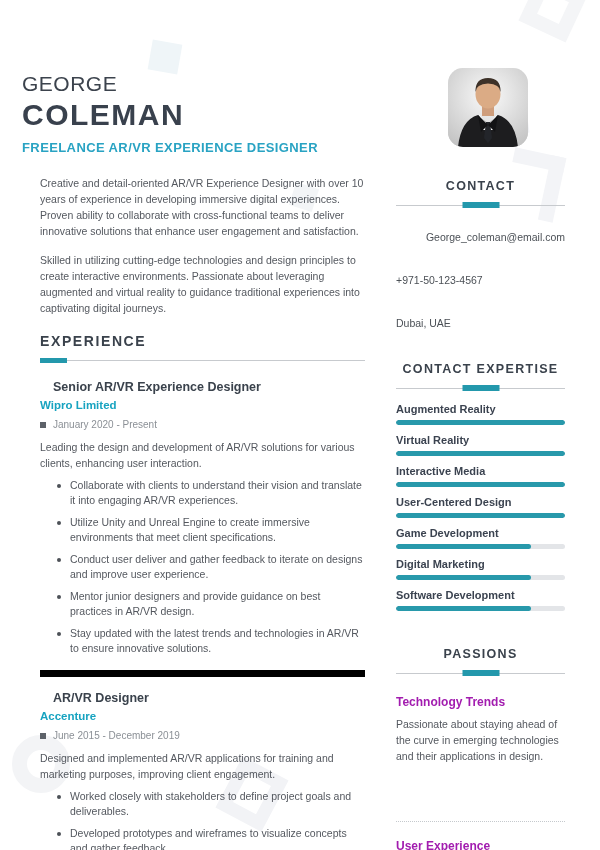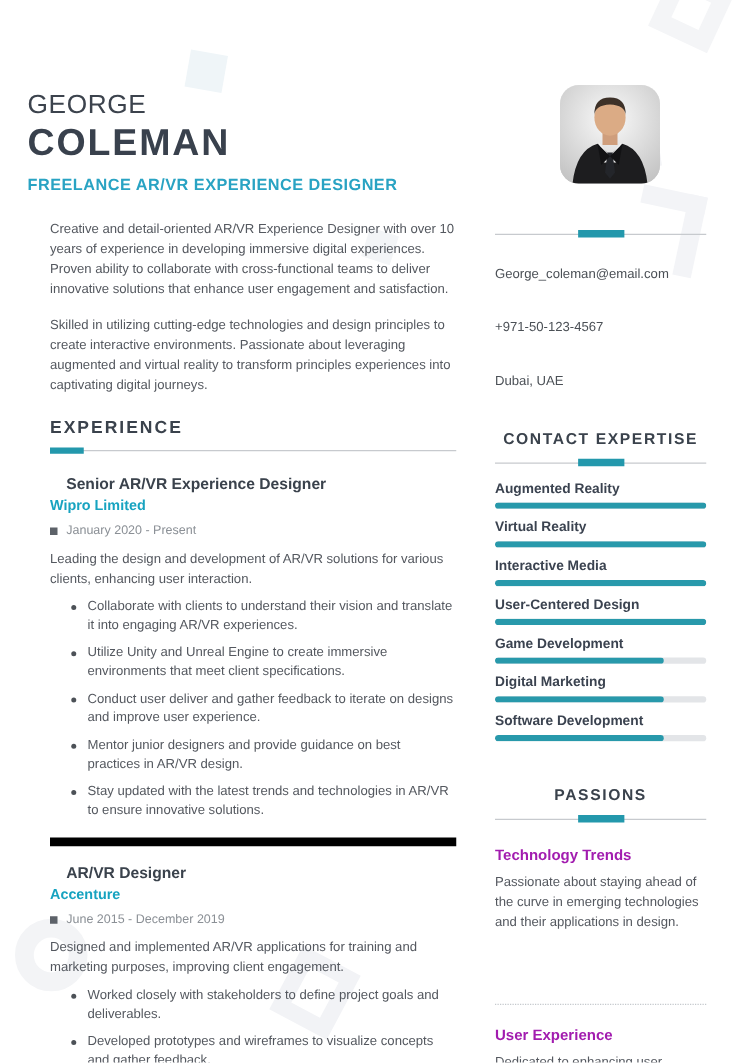--- a/index.html
+++ b/index.html
@@ -62,21 +62,21 @@
   .job li::before { content:""; position:absolute; left:0; top:5.5px; width:4px; height:4px; border-radius:50%; background:#4c5157; }
 
   
   .sec-heading-right { font-size:12.5px; font-weight:800; color:#3a424c; letter-spacing:1.3px; text-align:center; }
   .rule-right { position:relative; height:6px; margin-top:9px; }
   .rule-right .line { position:absolute; top:2.5px; left:0; right:0; height:1px; background:#c7cacE; }
   .rule-right .tick { position:absolute; top:0; left:50%; transform:translateX(-50%); width:37px; height:6px; background:#2398ac; }
 
   .contact-block { margin-top:4px; }
   .contact-item { font-size:10.5px; color:#4b5056; margin-top:31px; }
-  .contact-item.first { margin-top:23px; }
+  .contact-item.first { margin-top:23px;text-align:right; }
 
   .expertise-block { margin-top:33px; }
   .skills { margin-top:12px; }
   .skill { margin-bottom:9px; }
   .skill-name { font-size:11px; font-weight:700; color:#3b4350; }
   .skill-track { margin-top:5px; height:5px; border-radius:3px; background:#e3e5e8; overflow:hidden; }
   .skill-fill { height:100%; border-radius:3px; background:#2899ab; }
 
   .passions-block { margin-top:36px; }
   .passion { margin-top:19px; }
@@ -132,21 +132,21 @@
         <path d="M50 47 L40 57 L47 64 Z" fill="#121214"></path>
       </svg>
     </div>
 
     <div class="columns">
 
       <div class="col-left">
 
         <div class="summary">
           <p>Creative and detail-oriented AR/VR Experience Designer with over 10 years of experience in developing immersive digital experiences. Proven ability to collaborate with cross-functional teams to deliver innovative solutions that enhance user engagement and satisfaction.</p>
-          <p>Skilled in utilizing cutting-edge technologies and design principles to create interactive environments. Passionate about leveraging augmented and virtual reality to transform principles experiences into captivating digital journeys.</p>
+          <p>Skilled in utilizing cutting-edge technologies and design principles to create interactive environments. Passionate about leveraging augmented and virtual reality to guidance traditional experiences into captivating digital journeys.</p>
         </div>
 
         <div class="sec-heading-left">EXPERIENCE</div>
         <div class="rule-left">
           <div class="line"></div>
           <div class="tick"></div>
         </div>
 
         <div class="job">
           <div class="job-title">Senior AR/VR Experience Designer</div>
@@ -178,20 +178,21 @@
             <li>Developed prototypes and wireframes to visualize concepts and gather feedback.</li>
 
           </ul>
         </div>
 
       </div>
 
       <div class="col-right">
 
         <div class="contact-block">
+          <div class="sec-heading-right">CONTACT</div>
           <div class="rule-right">
             <div class="line"></div>
             <div class="tick"></div>
           </div>
           <div class="contact-item first">George_coleman@email.com</div>
           <div class="contact-item">+971-50-123-4567</div>
           <div class="contact-item">Dubai, UAE</div>
         </div>
 
         <div class="expertise-block">

